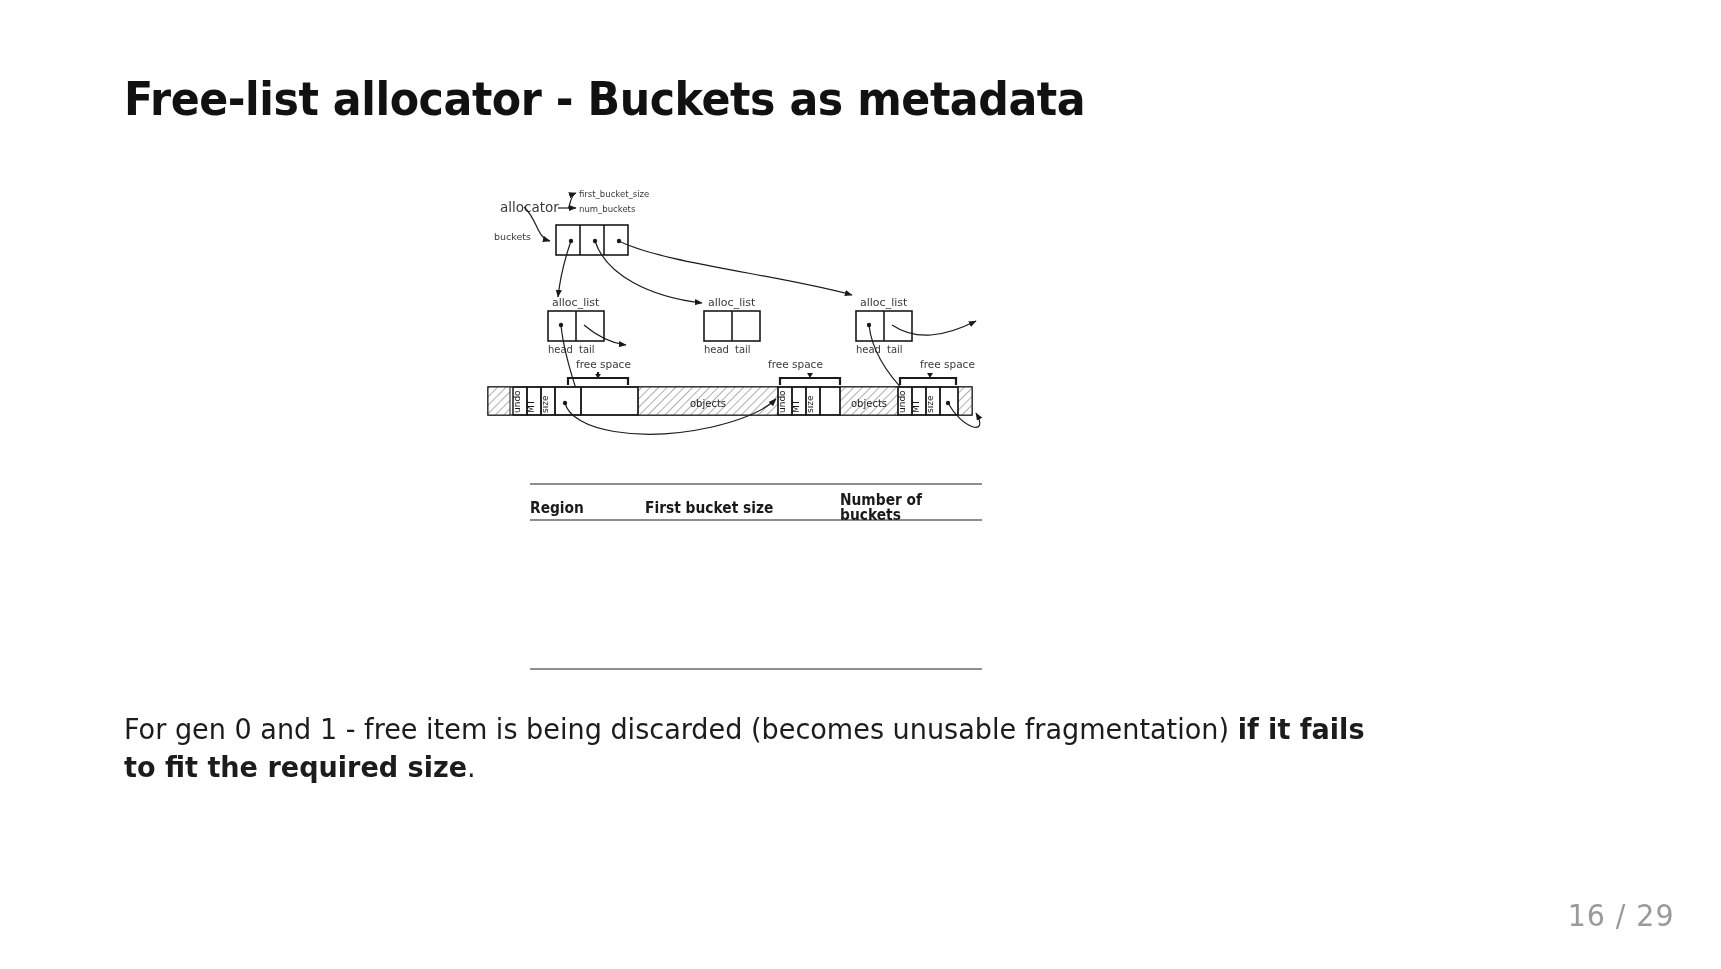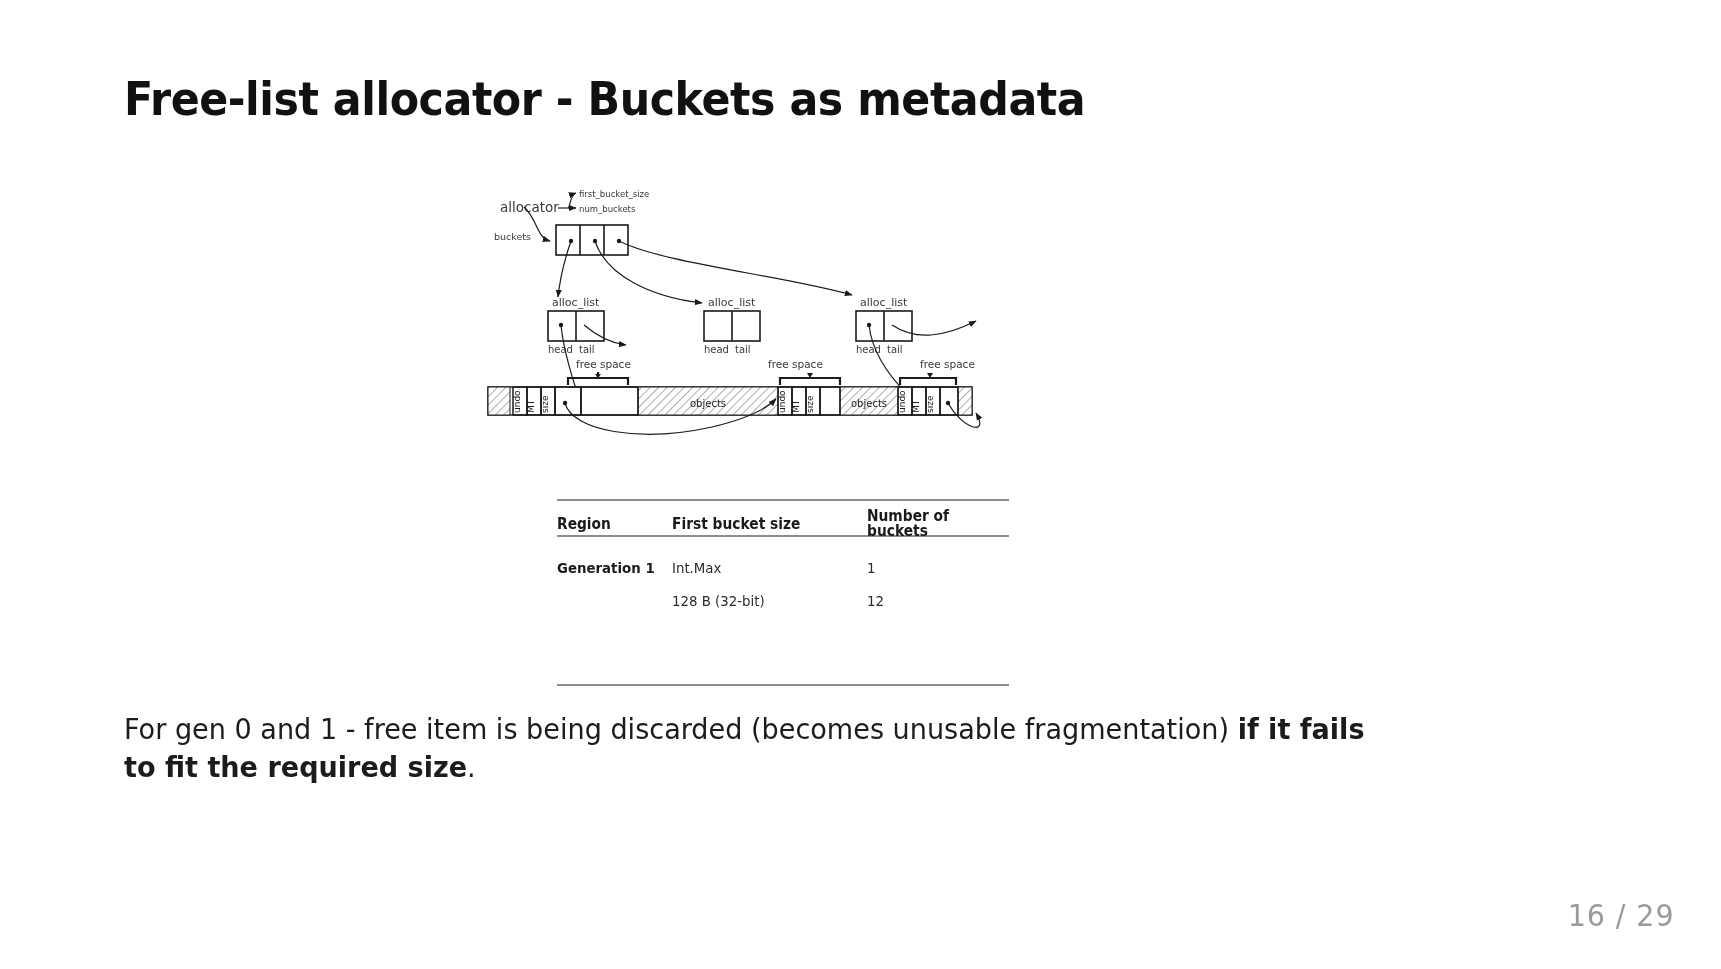--- a/index.html
+++ b/index.html
@@ -17,21 +17,21 @@
     font-weight:700;font-size:46px;letter-spacing:-0.5px;
     color:#111111;white-space:nowrap;
     transform:scaleX(0.93);transform-origin:left top;
   }
 
   
   .figure{position:absolute;left:480px;top:175px;width:600px;height:270px;}
   .figsvg{position:absolute;left:0;top:0;}
 
   
-  .tablewrap{position:absolute;left:557px;top:483px;width:452px;margin-top:16px;}
+  .tablewrap{position:absolute;left:530px;top:483px;width:452px;}
   table.gen{border-collapse:collapse;width:100%;
     font-family:"DejaVu Sans","Liberation Sans",sans-serif;}
   table.gen th,table.gen td{
     text-align:left;padding:0;color:#2b2b2b;font-weight:400;
     font-size:14.5px;line-height:1;
     transform:scaleX(0.92);transform-origin:left center;
   }
   table.gen thead th{
     font-weight:700;font-size:15px;color:#1a1a1a;
     padding-top:10px;padding-bottom:13px;
@@ -217,30 +217,20 @@
     <div class="rule-bot"></div>
     <table class="gen">
       <thead>
         <tr>
           <th class="col-a">Region</th>
           <th class="col-b">First bucket size</th>
           <th class="col-c">Number of buckets</th>
         </tr>
       </thead>
       <tbody>
-        <tr>
-          <td class="region">Generation 1</td>
-          <td>Int.Max</td>
-          <td>1</td>
-        </tr>
-        <tr>
-          <td class="region"></td>
-          <td>128 B (32-bit)</td>
-          <td>12</td>
-        </tr>
       </tbody>
     </table>
   </div>
 
   <div class="body-text"><span>For gen 0 and 1 - free item is being discarded (becomes unusable fragmentation) </span><b>if it fails to fit the required size</b><span>.</span></div>
 
   <div class="pagenum">16 / 29</div>
 
 </div>
 

